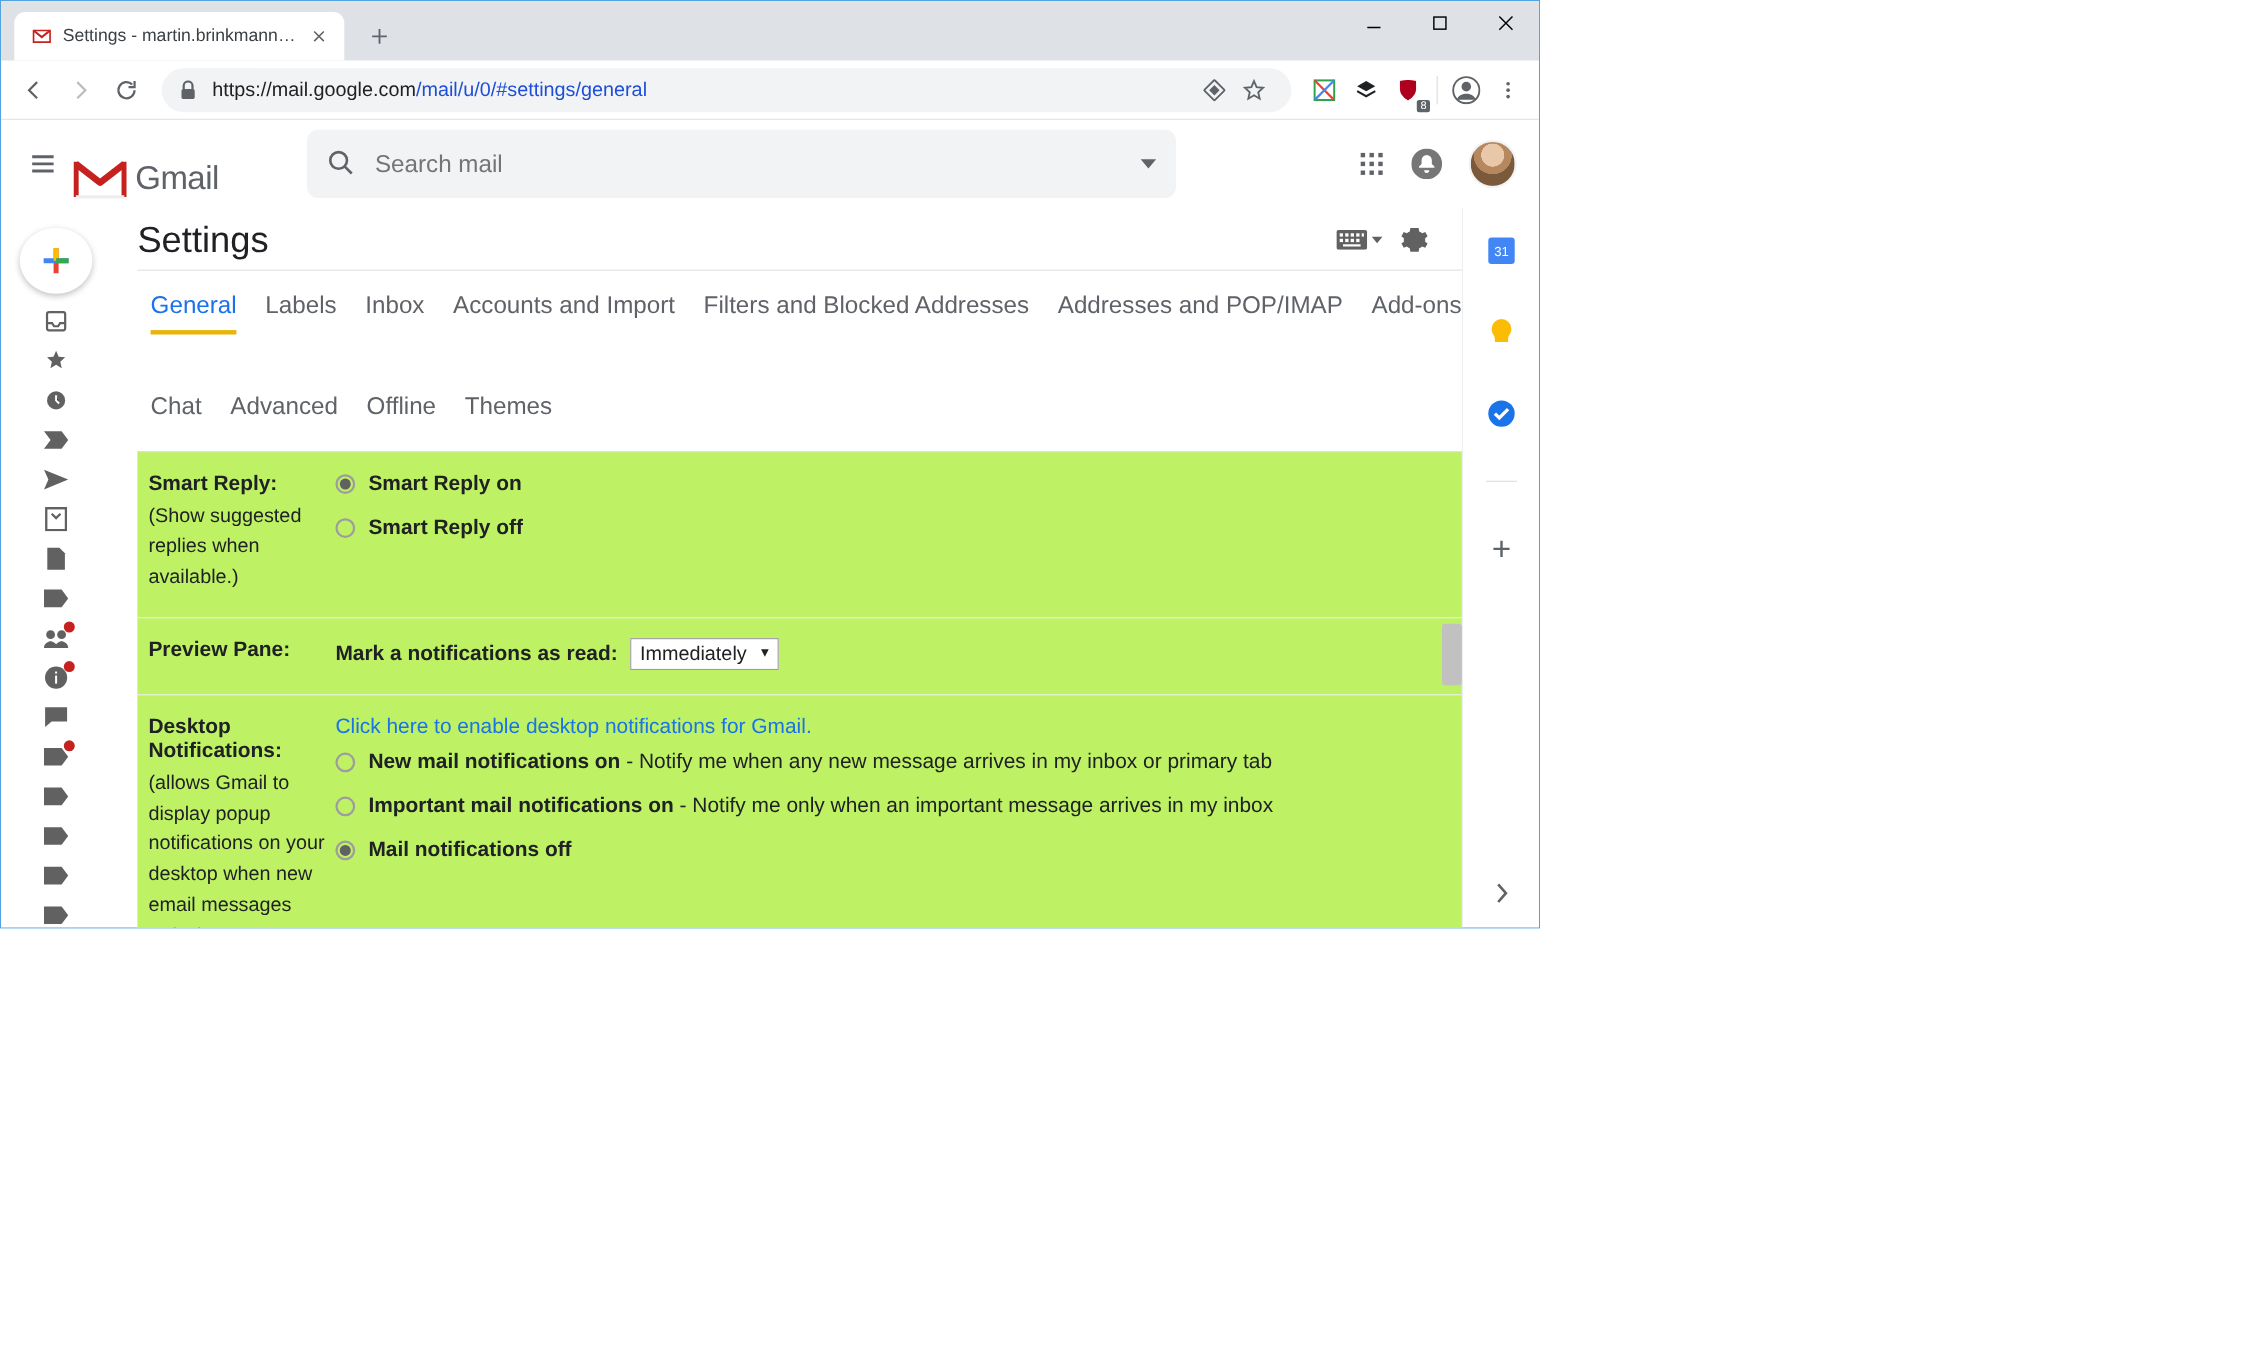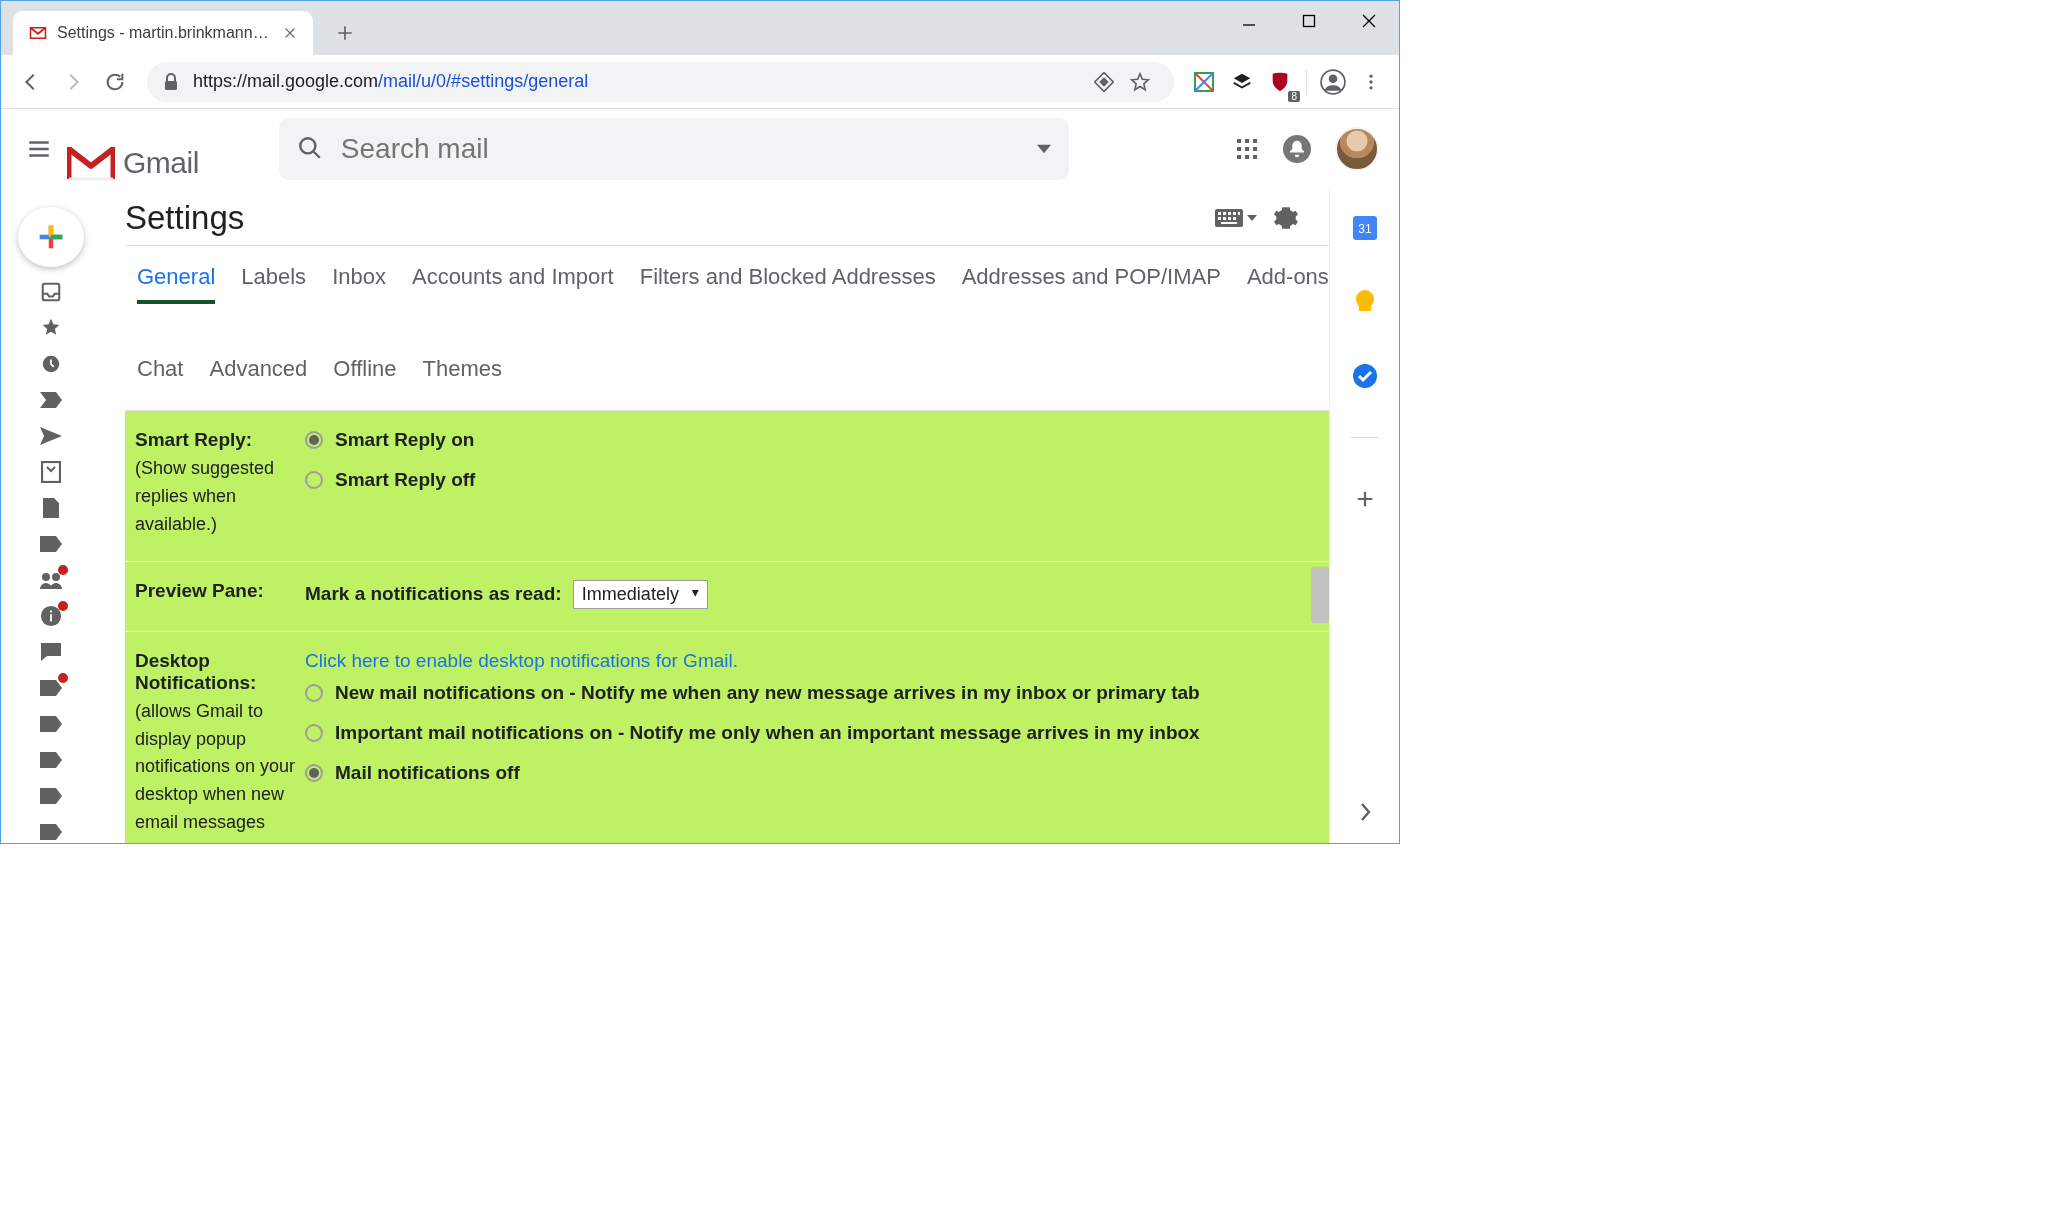--- a/index.html
+++ b/index.html
@@ -28,55 +28,55 @@
   .ext-divider { width:1px; height:26px; background:#dadce0; margin:0 6px; }
 
   
   .gmail { position:relative; height: calc(100% - 108px); background:#fff; display:flex; flex-direction:column; }
   .gm-header { height:80px; display:flex; align-items:center; padding:0 20px 0 14px; }
   .hamburger { width:48px; height:48px; display:flex; align-items:center; justify-content:center; color:#5f6368; }
   .logo-wrap { display:flex; align-items:center; margin-left:4px;margin-top:28px; }
   .logo-text { font-size:30px; color:#5f6368; letter-spacing:-.5px; margin-left:8px; }
   .searchbar { flex:1; max-width:790px; margin-left:80px; height:62px; background:#f1f3f4; border-radius:10px; display:flex; align-items:center; padding:0 18px; }
   .searchbar .sicon { width:28px; height:28px; color:#5f6368; margin-right:16px; }
-  .searchbar input { border:none; background:transparent; flex:1; font-size:28px; color:#5f6368; outline:none; }
+  .searchbar input { border:none; background:transparent; flex:1; font-size:22px; color:#5f6368; outline:none; }
   .searchbar .drop { color:#5f6368; }
   .hdr-right { margin-left:auto; display:flex; align-items:center; gap:24px; }
   .apps-icon, .bell-icon { color:#5f6368; }
   .avatar { width:44px; height:44px; border-radius:50%; background: radial-gradient(circle at 50% 30%, #e8c8a8 0 30%, #b58860 31% 50%, #7a5a3a 51% 100%); border:2px solid #f1f3f4; }
 
   .gm-body { flex:1; display:flex; overflow:hidden; }
   .leftrail { width:100px; display:flex; flex-direction:column; align-items:center; padding-top:18px; gap:14px; }
   .compose { width:66px; height:66px; border-radius:50%; background:#fff; box-shadow:0 2px 6px rgba(0,0,0,.25); display:flex; align-items:center; justify-content:center; }
   .rail-icon { width:24px; height:24px; display:flex; align-items:center; justify-content:center; color:#616161; position:relative; }
   .rail-icon .dot { position:absolute; top:-4px; right:-5px; width:10px; height:10px; border-radius:50%; background:#c5221f; }
 
   .main { flex:1; padding:10px 0 0 24px; overflow:auto; position:relative; }
   .settings-hdr { display:flex; align-items:center; justify-content:space-between; padding-right:30px; padding-bottom:8px; border-bottom:1px solid #e0e0e0; }
   .settings-title { font-size:33px; color:#202124; }
   .settings-hdr-right { display:flex; align-items:center; gap:16px; color:#616161; }
   .kb-selector { display:flex; align-items:center; gap:4px; }
 
   .tabrow { display:flex; flex-wrap:wrap; gap:26px 26px; padding:18px 0 14px 12px; font-size:22px; color:#5f6368; }
   .settab { padding-bottom:10px; cursor:pointer; }
-  .settab.active { color:#1a73e8; border-bottom:4px solid #14532d; }
+  .settab.active { color:#1a73e8; border-bottom:4px solid #eab308; }
 
   .panel { background:#bef264; border-top:1px solid #e0e0e0; margin-top:4px; padding:0; }
   .sect { display:flex; padding:18px 20px 22px 10px; border-bottom:1px solid #eee; }
   .sect:last-child { border-bottom:none; }
   .sect-label { width:170px; flex:0 0 170px; font-size:19px; color:#202124; }
   .sect-label .title { font-weight:700; }
   .sect-label .desc { font-weight:400; font-size:18px; color:#202124; margin-top:4px; line-height:1.55; }
   .sect-body { flex:1; font-size:19px; }
   .radio-row { display:flex; align-items:center; gap:12px; margin-bottom:18px; }
   .radio-row:last-child { margin-bottom:0; }
   .radio { width:18px; height:18px; border-radius:50%; border:2px solid #9d9d9d; display:inline-flex; align-items:center; justify-content:center; flex:0 0 18px; }
   .radio.checked::after { content:''; width:10px; height:10px; border-radius:50%; background:#616161; }
   .radio-label { font-weight:700; }
-  .radio-label .sub { font-weight:700; }
+  .radio-label .sub { font-weight:400; }
   .link { color:#1a73e8;margin-top:24px; }
   .select { display:inline-block; border:1px solid #9d9d9d; padding:3px 28px 3px 8px; font-size:18px; background:#fff; position:relative; margin-left:6px; }
   .select::after { content:'▾'; position:absolute; right:8px; top:3px; font-size:14px; }
 
   .rightrail { width:70px; border-left:1px solid #eceff1; display:flex; flex-direction:column; align-items:center; padding-top:26px; gap:48px; }
   .rr-icon { width:26px; height:26px; display:flex; align-items:center; justify-content:center; }
   .rr-divider { width:28px; height:1px; background:#dadce0; }
   .rr-bottom { margin-top:auto; margin-bottom:20px; color:#616161; }
 
   

